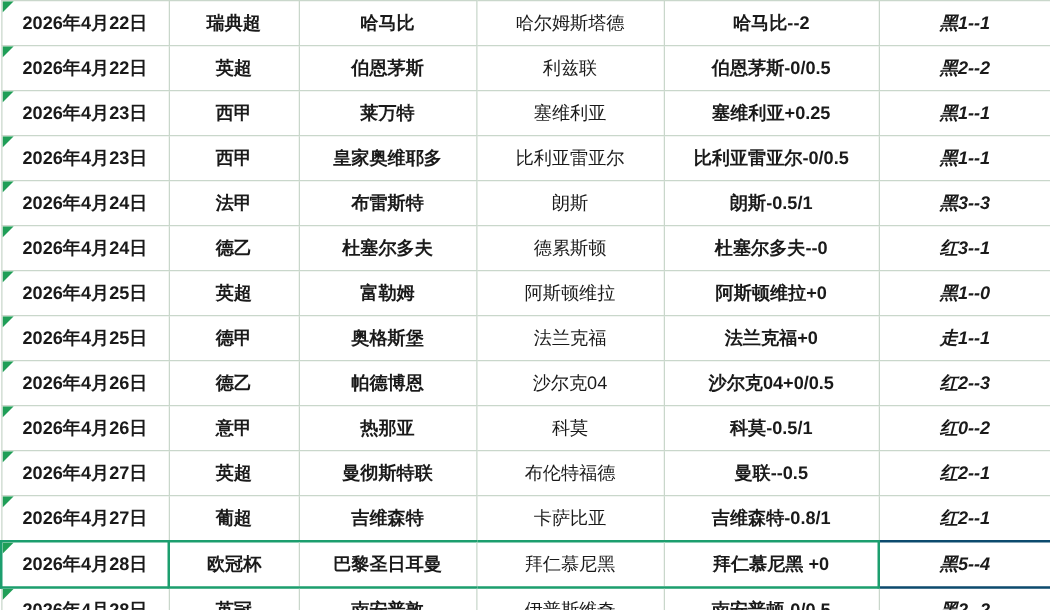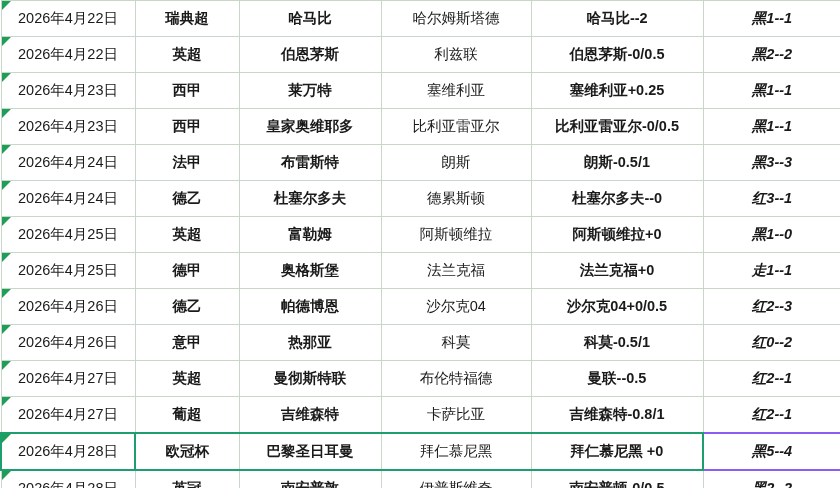--- a/index.html
+++ b/index.html
@@ -34,20 +34,21 @@
   col.c-date    { width: 134px; }
   col.c-league  { width: 104px; }
   col.c-home    { width: 142px; }
   col.c-away    { width: 150px; }
   col.c-handicap{ width: 172px; }
   col.c-result  { width: 138px; }
 
   td.date {
     color: #3a3a3a;
     font-size: 14px;
+    font-weight: bold;
   }
   td.league { font-weight: bold; font-family: Liberation Mono, monospace; }
   td.home   { font-weight: bold; }
   td.away   { font-weight: normal; }
   td.handicap { font-weight: bold; }
   td.result { font-weight: bold; font-style: italic; }
 
   
   td.date .corner {
     position: absolute;
@@ -66,21 +67,21 @@
   tr.highlight td.handicap {
     border-top: 2px solid #1c9e6e;
     border-bottom: 2px solid #1c9e6e;
   }
   tr.highlight td.date {
     border: 2px solid #1c9e6e;
   }
   tr.highlight td.league { border-left: none; }
   tr.highlight td.handicap { border-right: 2px solid #1c9e6e; }
   tr.highlight td.result {
-    border: 2px solid #8b5cf6;
+    border: 2px solid #0c4a6e;
   }
 </style>
 </head>
 <body>
 
 <table class="match-table">
   <colgroup>
     <col class="c-date">
     <col class="c-league">
     <col class="c-home">

